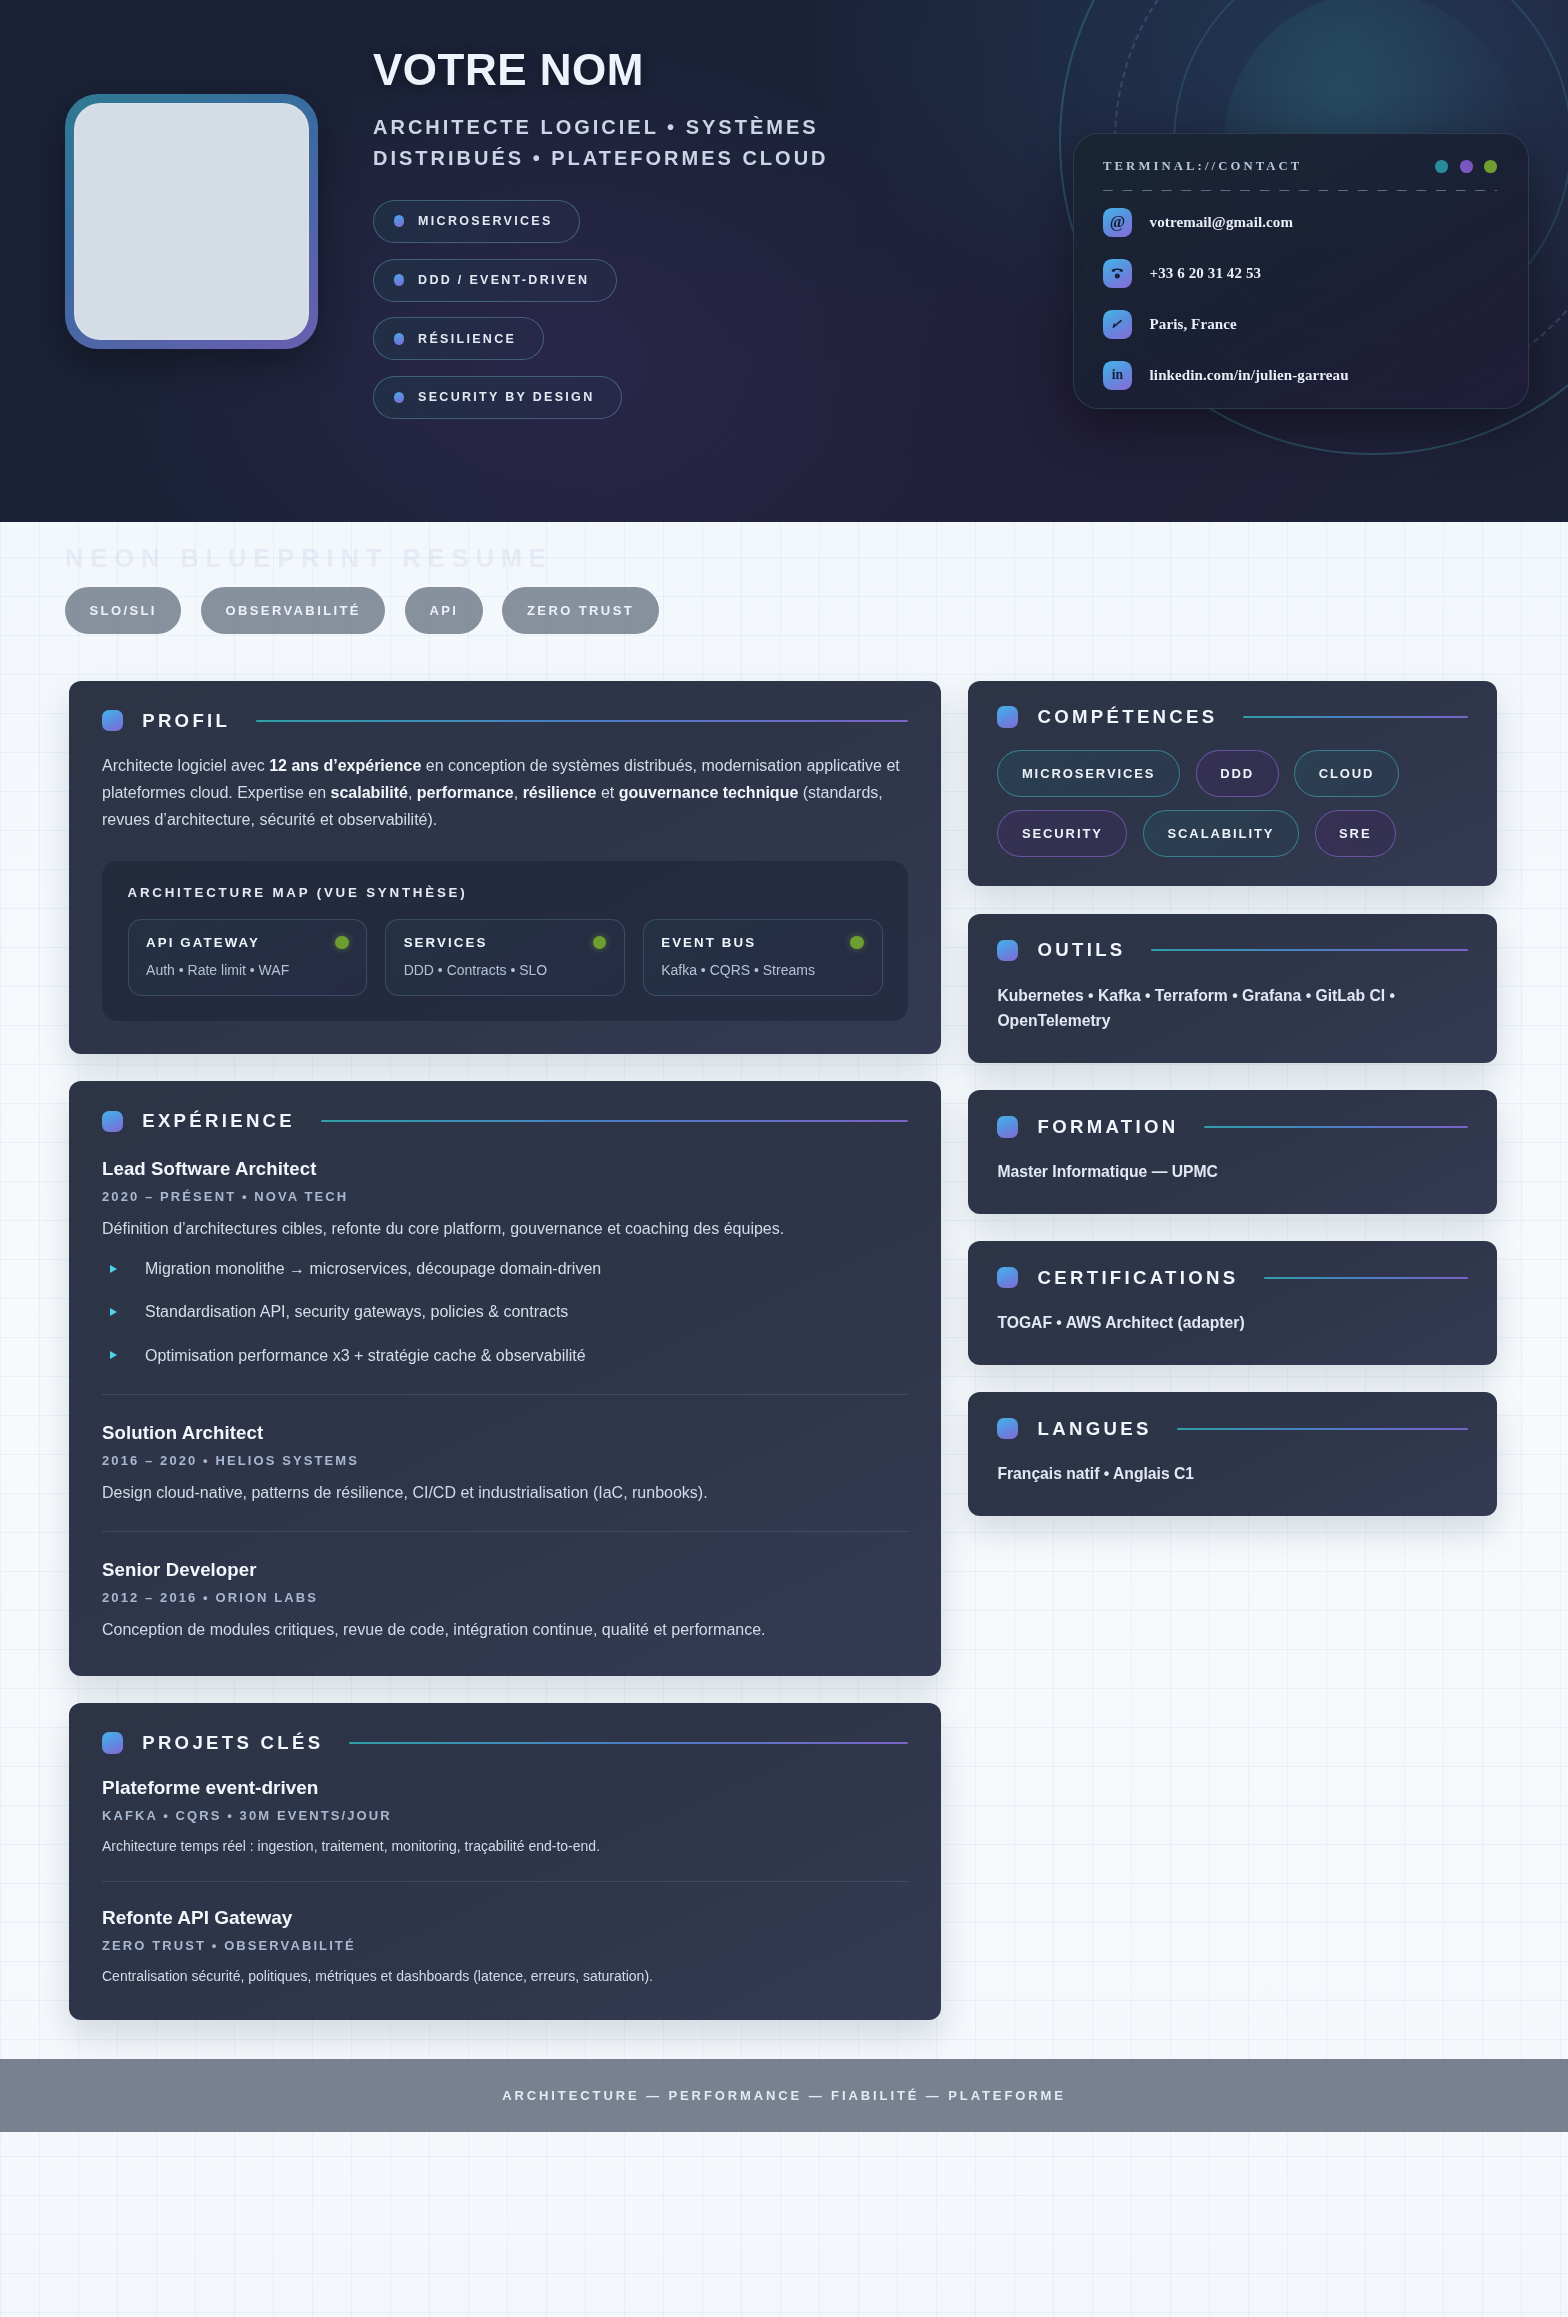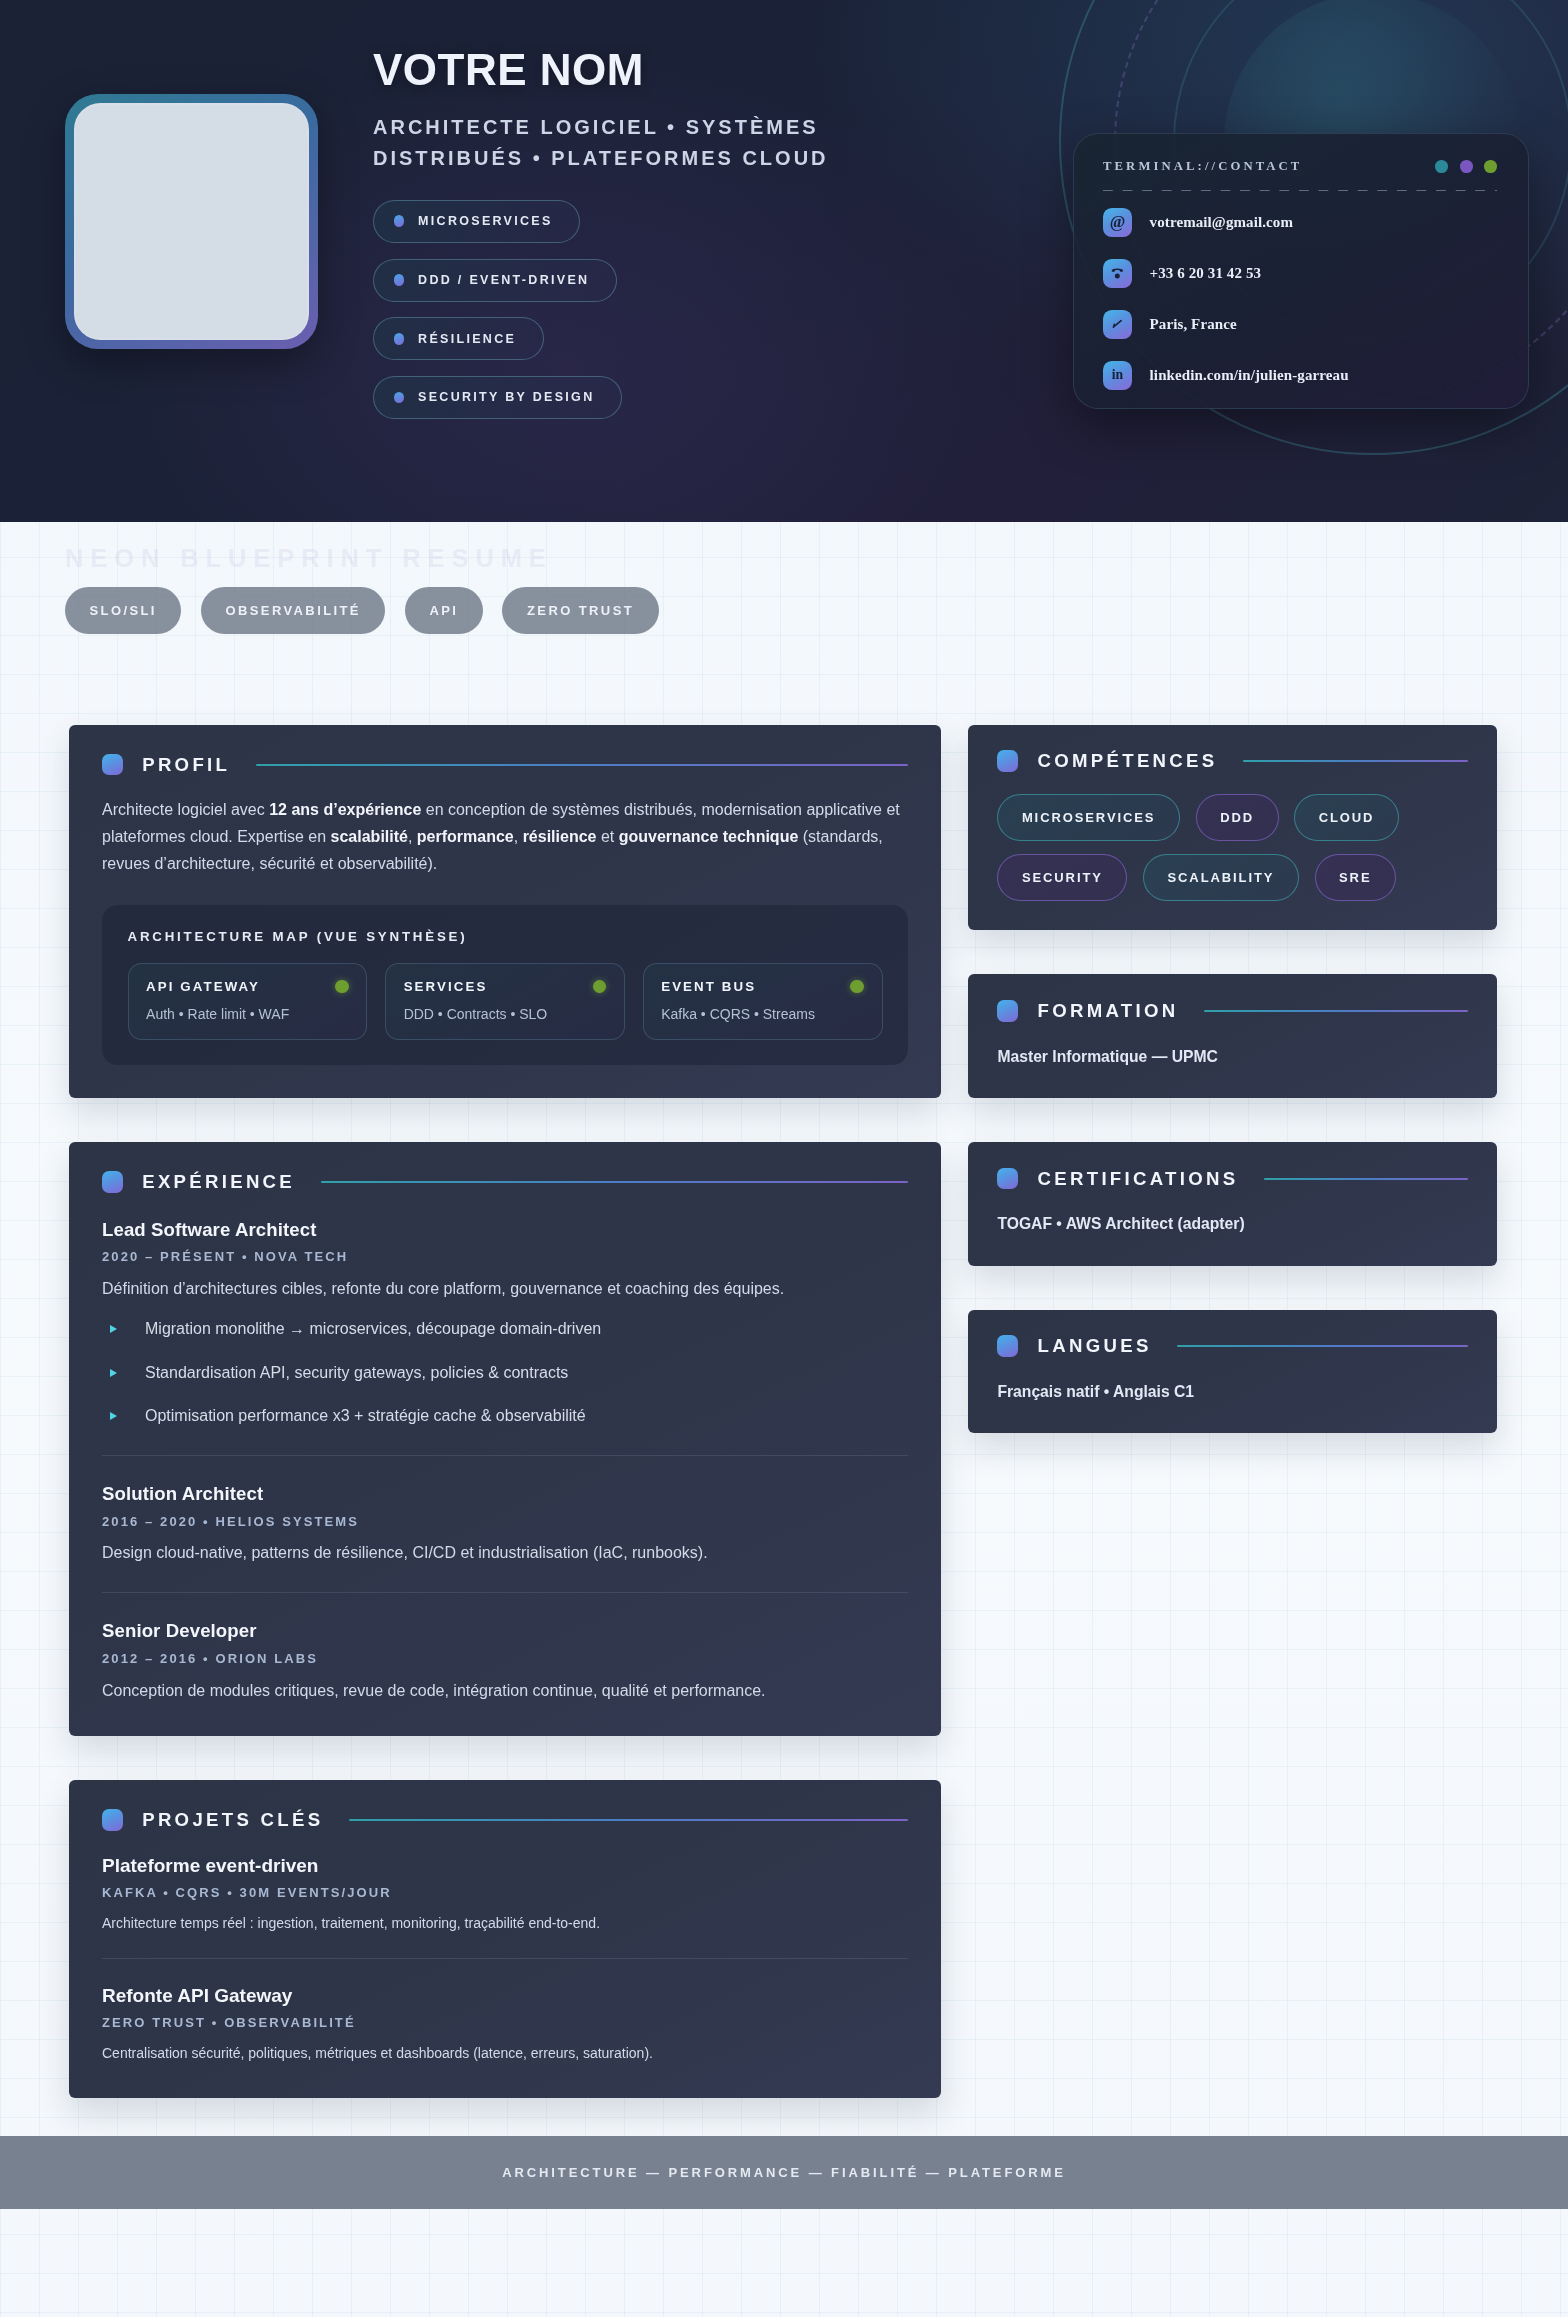--- a/index.html
+++ b/index.html
@@ -235,27 +235,26 @@
     z-index: 2;
     display: flex;
     gap: 27.4px;
     padding: 13.7px 71px 0 69px;
   }
   .col-left { flex: 0 0 872px; }
   .col-right { flex: 1 1 auto; }
 
   .card {
     background: linear-gradient(155deg, #2c3446 0%, #2e3549 48%, #343a52 100%);
-    border-radius: 6px;
+    border-radius: 12px;
     box-shadow: 0 15.7px 33px rgba(40,60,90,0.16);
     padding: 29px 33px 33px;
     margin-bottom: 27.4px;
     position: relative;
     overflow: hidden;
-    margin-top: 44px;
   }
   .card.right { padding: 25.5px 29px 29px; }
 
   .sec-head {
     display: flex;
     align-items: center;
     gap: 19.6px;
     margin-bottom: 21.6px;
   }
   .sec-badge {
@@ -648,20 +647,28 @@
         <div class="pills">
           <span class="pill teal">MICROSERVICES</span>
           <span class="pill violet">DDD</span>
           <span class="pill teal">CLOUD</span>
           <span class="pill violet">SECURITY</span>
           <span class="pill teal">SCALABILITY</span>
           <span class="pill violet">SRE</span>
         </div>
       </div>
 
+      <div class="card right">
+        <div class="sec-head">
+          <span class="sec-badge"></span>
+          <span class="sec-title">OUTILS</span>
+          <span class="sec-line"></span>
+        </div>
+        <div class="right-text">Kubernetes • Kafka • Terraform • Grafana • GitLab CI • OpenTelemetry</div>
+      </div>
 
       <div class="card right">
         <div class="sec-head">
           <span class="sec-badge"></span>
           <span class="sec-title">FORMATION</span>
           <span class="sec-line"></span>
         </div>
         <div class="right-text">Master Informatique — UPMC</div>
       </div>
 

